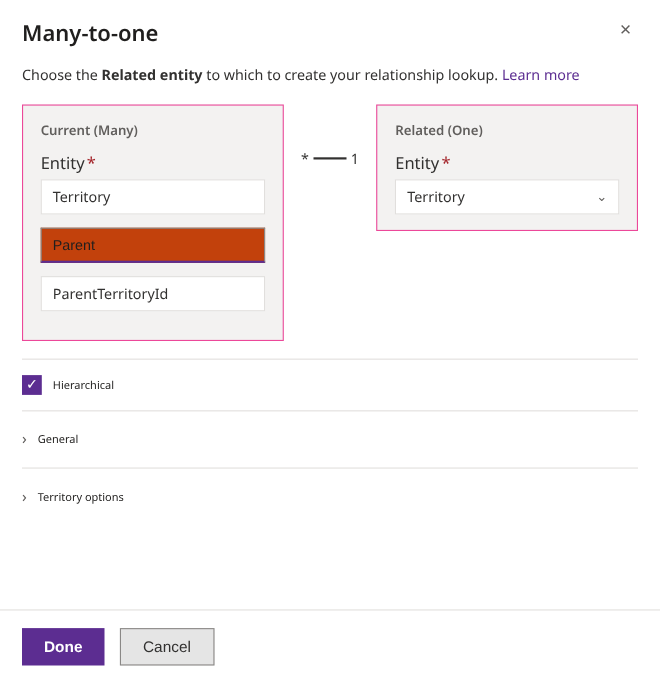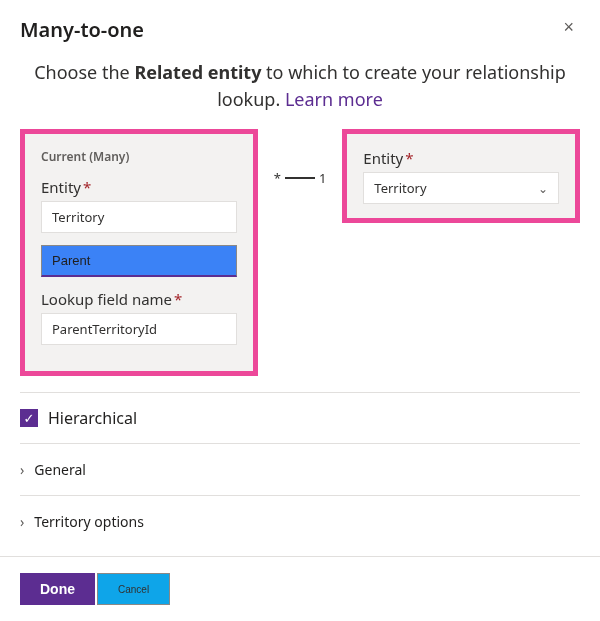--- a/index.html
+++ b/index.html
@@ -40,39 +40,38 @@
       color: #605e5c;
       font-size: 18px;
       padding: 2px 6px;
       line-height: 1;
     }
     .dialog-body {
       padding: 8px 20px 0 20px;
       flex: 1;
     }
     .description {
-      font-size: 18px;
+      font-size: 13px;
       color: #323130;
       margin-bottom: 16px;
       line-height: 1.5;
-      text-align: center;
     }
     .description a {
       color: #5c2d91;
       text-decoration: none;
     }
     .columns-container {
       display: flex;
       align-items: flex-start;
       gap: 0;
       margin-bottom: 16px;
     }
     .column-box {
       background: #f3f2f1;
-      border: 5px solid #ec4899;
+      border: 1px solid #ec4899;
       padding: 14px 16px;
       flex: 1;
     }
     .column-box-title {
       font-size: 12px;
       font-weight: 600;
       color: #605e5c;
       margin-bottom: 12px;
     }
     .field-label {
@@ -87,21 +86,21 @@
     .field-value-static {
       background: #fff;
       border: 1px solid #e1dfdd;
       padding: 6px 10px;
       font-size: 13px;
       color: #323130;
       margin-bottom: 12px;
       min-height: 32px;
     }
     .field-input {
-      background: #3b82f6;
+      background: #c2410c;
       border: 1px solid #8a8886;
       border-bottom: 2px solid #5c2d91;
       padding: 6px 10px;
       font-size: 13px;
       color: #201f1e;
       margin-bottom: 12px;
       width: 100%;
       outline: none;
       min-height: 32px;
     }
@@ -159,65 +158,65 @@
       justify-content: center;
       cursor: pointer;
       flex-shrink: 0;
     }
     .checkbox-custom .checkmark {
       color: #fff;
       font-size: 13px;
       line-height: 1;
     }
     .hierarchical-label {
-      font-size: 16px;
+      font-size: 10px;
       color: #201f1e;
     }
     .collapsible-section {
       border-top: 1px solid #e1dfdd;
     }
     .collapsible-header {
       display: flex;
       align-items: center;
       gap: 10px;
       padding: 16px 0;
       cursor: pointer;
       user-select: none;
     }
     .chevron-right {
       color: #605e5c;
       font-size: 14px;
     }
     .collapsible-title {
-      font-size: 14px;
+      font-size: 10px;
       color: #201f1e;
     }
     .dialog-footer {
       padding: 16px 20px;
       display: flex;
-      gap: 2px;
+      gap: 14px;
       border-top: 1px solid #e1dfdd;
       margin-top: auto;
     }
     .btn-done {
       background: #5c2d91;
       color: #fff;
       border: none;
       padding: 8px 20px;
       font-size: 14px;
       font-weight: 600;
       cursor: pointer;
       min-width: 72px;
     }
     .btn-cancel {
-      background: #0ea5e9;
+      background: #e5e5e5;
       color: #323130;
       border: 1px solid #8a8886;
       padding: 8px 20px;
-      font-size: 10px;
+      font-size: 14px;
       cursor: pointer;
       min-width: 72px;
     }
   </style>
 </head>
 <body>
 
 <div class="dialog">
 
   <div class="dialog-header">
@@ -237,33 +236,31 @@
       <div class="column-box">
         <div class="column-box-title">Current (Many)</div>
 
         <div class="field-label">
           <span>Entity</span><span class="required">*</span>
         </div>
         <div class="field-value-static">Territory</div>
 
         <input class="field-input" type="text" value="Parent" style="">
 
-        <div class="field-label">
-          <span>Lookup field name</span><span class="required">*</span>
-        </div>
         <div class="field-value-static">ParentTerritoryId</div>
       </div>
 
       <div class="connector-area">
         <span>*</span>
         <div class="connector-line"></div>
         <span>1</span>
       </div>
 
       <div class="column-box">
+        <div class="column-box-title">Related (One)</div>
 
         <div class="field-label">
           <span>Entity</span><span class="required">*</span>
         </div>
         <div class="select-field">
           <span>Territory</span>
           <span class="select-chevron">⌄</span>
         </div>
       </div>
     </div>

